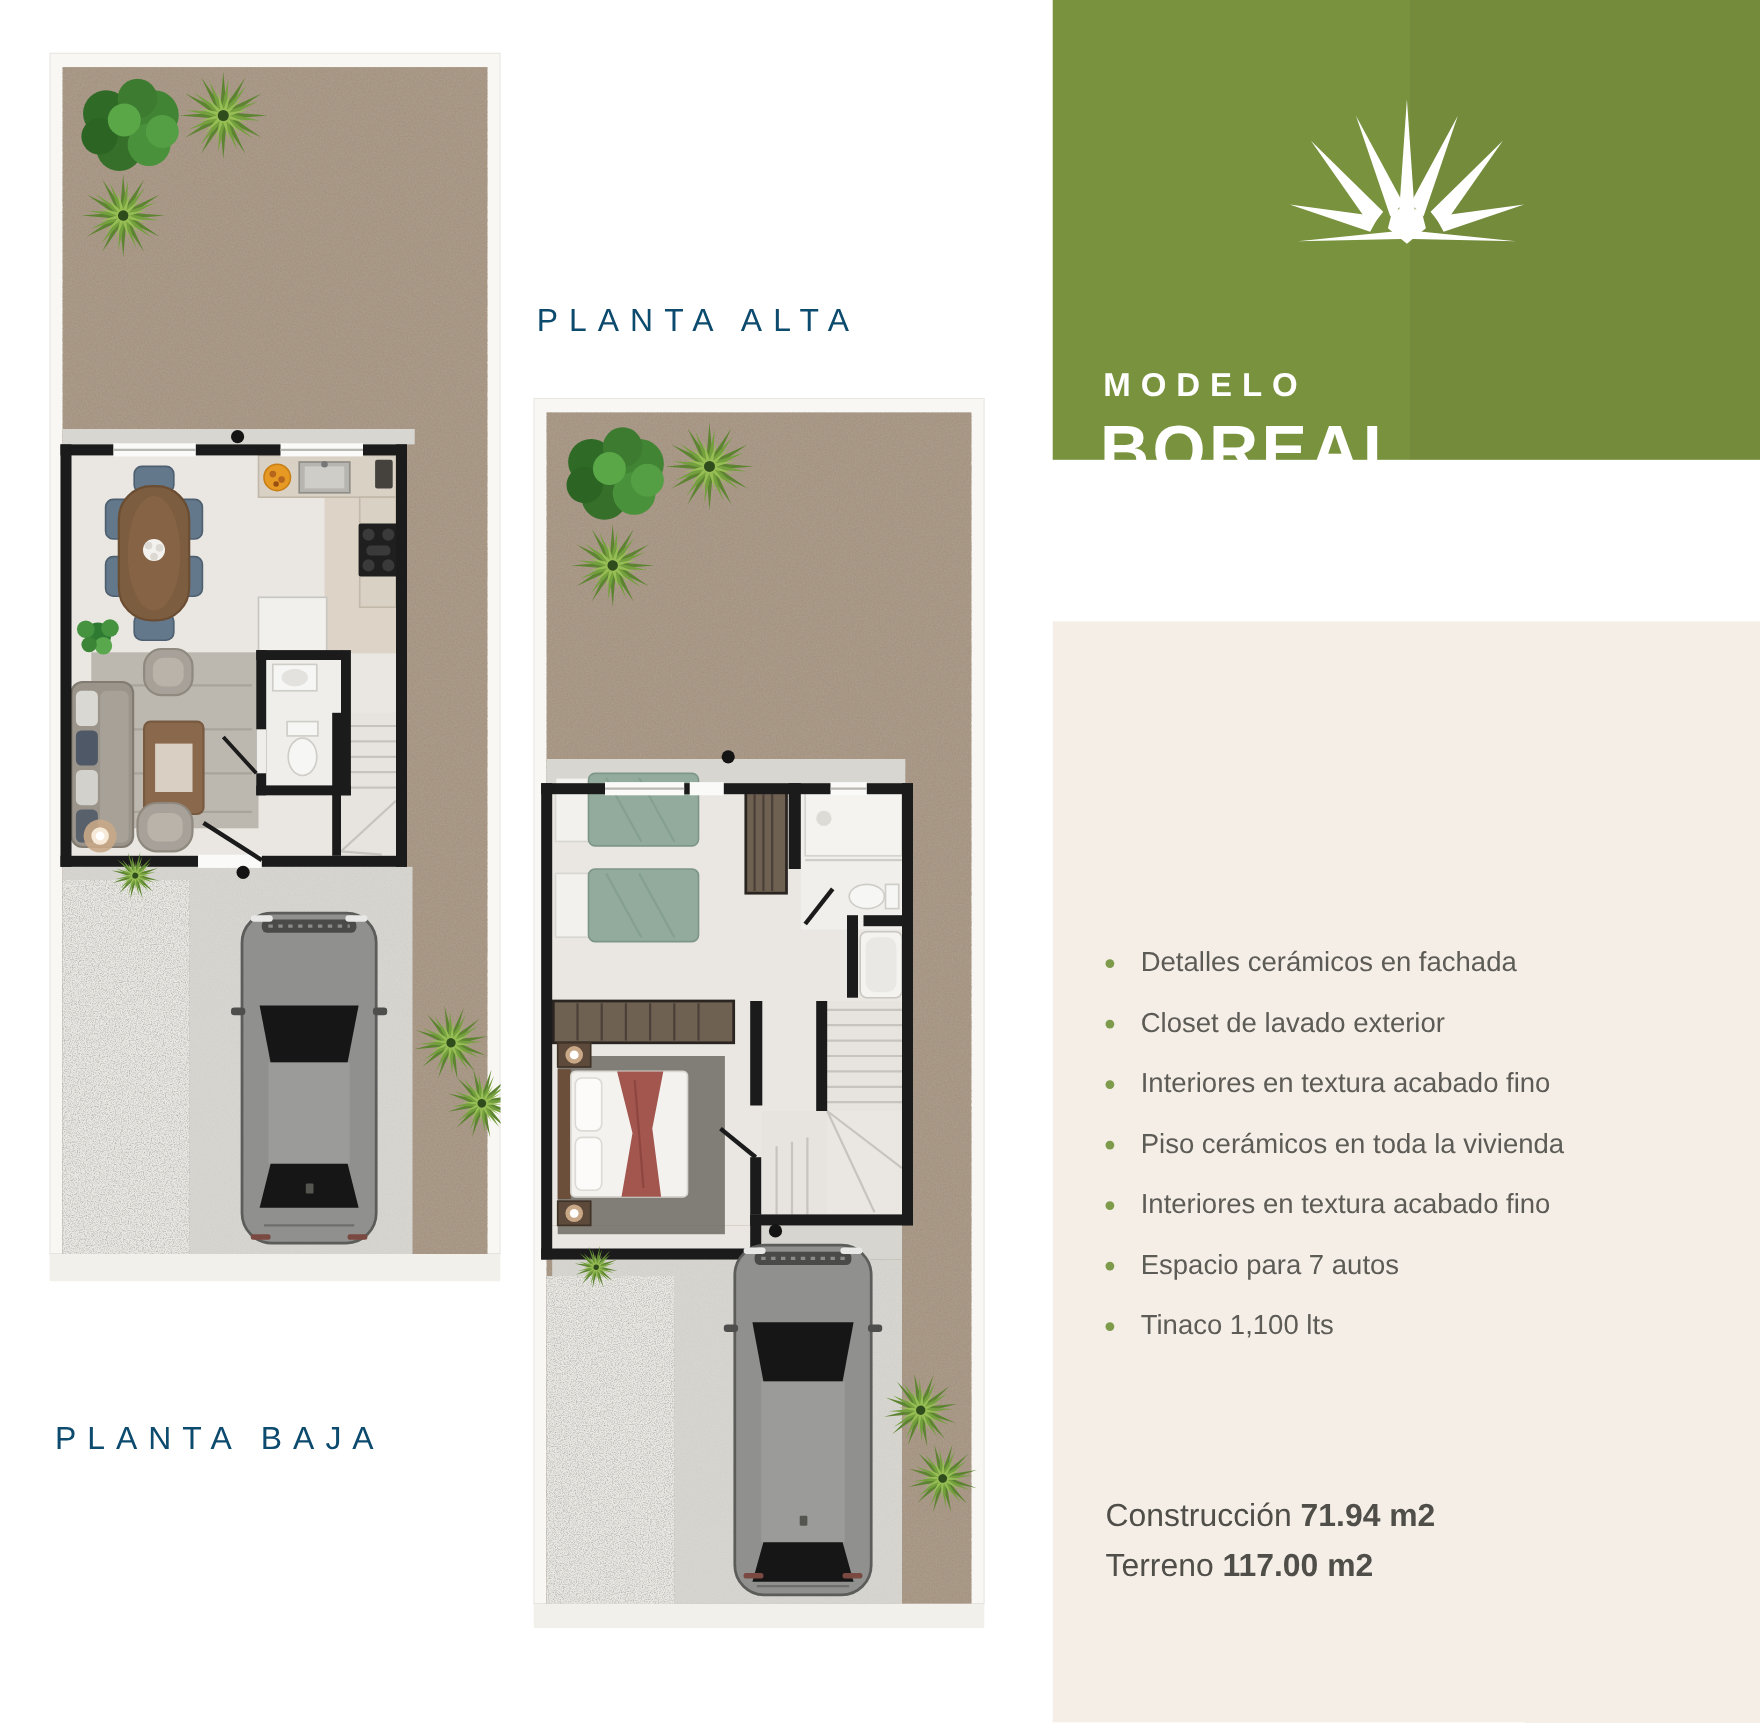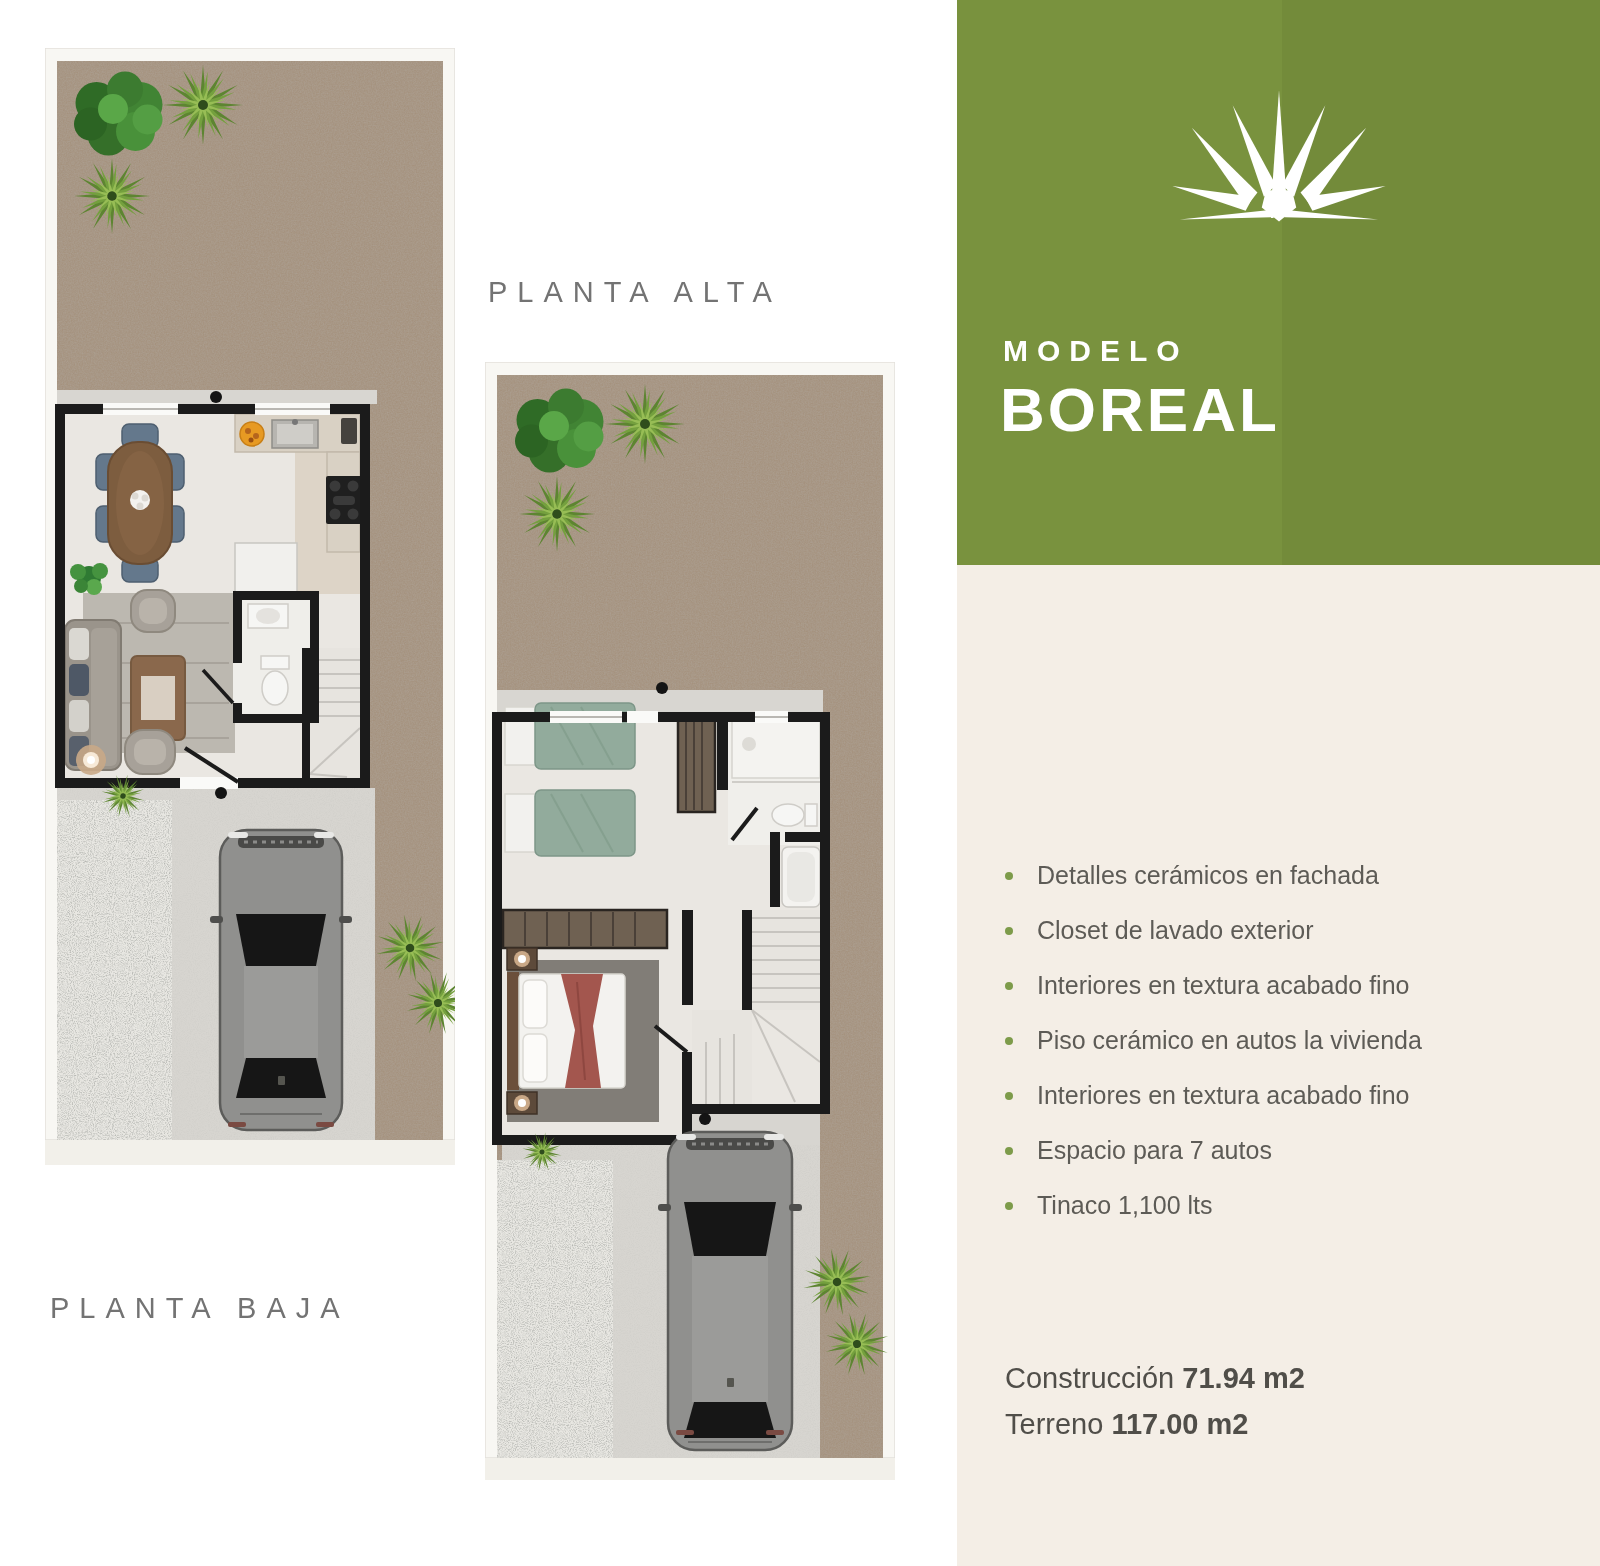--- a/index.html
+++ b/index.html
@@ -2,28 +2,28 @@
 <html><head>
 <meta charset="utf-8">
 <style>
   html,body{margin:0;padding:0;}
   body{
     width:1600px;height:1566px;position:relative;background:#ffffff;
     font-family:"Liberation Sans", sans-serif;overflow:hidden;
   }
   .plan{position:absolute;}
   .plan-label{
-    position:absolute;color:#737373;font-size:29px;font-weight:400;
+    position:absolute;color:#0c4a6e;font-size:29px;font-weight:400;
     letter-spacing:10px;white-space:nowrap;
   }
   #label-alta{left:488px;top:276px;}
   #label-baja{left:50px;top:1292px;text-align:center;}
 
   .brand-panel{
-    position:absolute;left:957px;top:0;width:643px;height:565px;
+    position:absolute;left:957px;top:0;width:643px;height:418px;
     background:linear-gradient(to right,#79923e 0 50.5%,#738b3a 50.5% 100%);
   }
   .brand-logo{position:absolute;left:50%;top:88px;transform:translateX(-50%);}
   .model-label{
     position:absolute;left:46px;top:334px;color:#fff;font-size:30px;
     font-weight:bold;letter-spacing:9px;
   }
   .model-name{
     position:absolute;left:43px;top:374px;color:#fff;font-size:62px;
     font-weight:bold;letter-spacing:3px;
@@ -461,21 +461,21 @@
     <div class="feature">
         <span class="dot"></span>
         <span class="txt">Closet de lavado exterior</span>
       </div>
     <div class="feature">
         <span class="dot"></span>
         <span class="txt">Interiores en textura acabado fino</span>
       </div>
     <div class="feature">
         <span class="dot"></span>
-        <span class="txt">Piso cerámico en autos la vivienda</span>
+        <span class="txt">Piso cerámicos en toda la vivienda</span>
       </div>
     <div class="feature">
         <span class="dot"></span>
         <span class="txt">Interiores en textura acabado fino</span>
       </div>
     <div class="feature">
         <span class="dot"></span>
         <span class="txt">Espacio para 7 autos</span>
       </div>
     <div class="feature">

